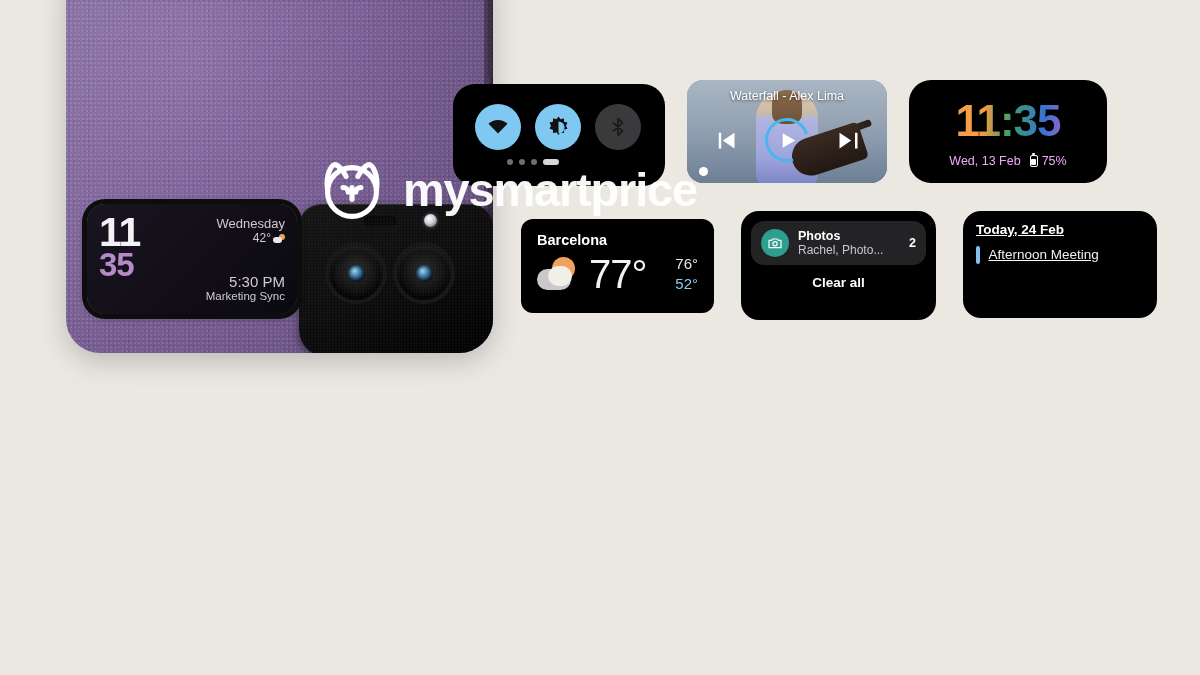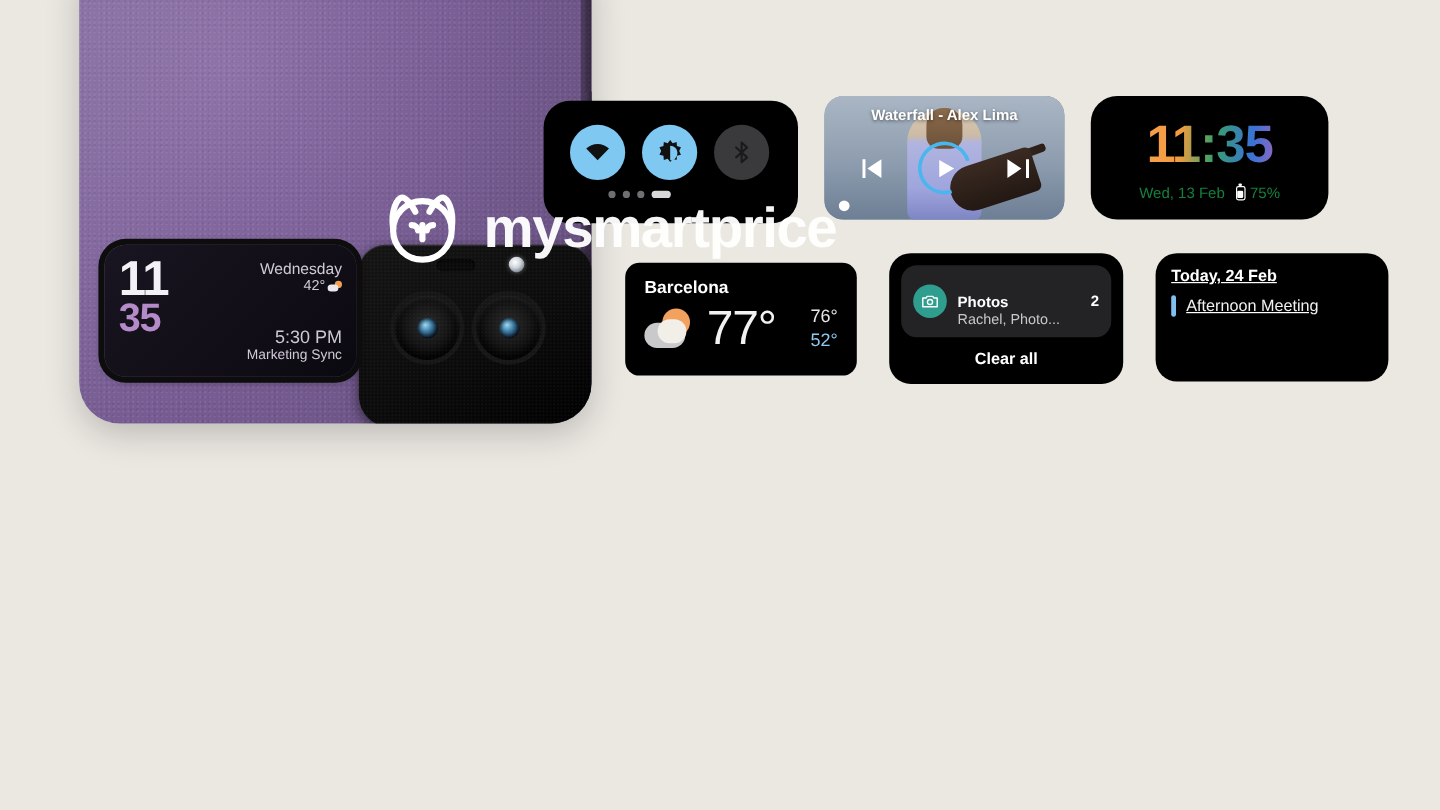--- a/index.html
+++ b/index.html
@@ -112,21 +112,21 @@
   .qs-row { display:flex; gap: 14px; padding: 20px 0 0 22px; }
   .qs-toggle { width: 46px; height: 46px; border-radius: 50%; display:flex; align-items:center; justify-content:center; }
   .qs-on { background: #7fc8f2; }
   .qs-off { background: #3a3a3c; }
   .qs-dots { display:flex; gap:6px; align-items:center; padding: 9px 0 0 54px; }
   .qs-dots span { width:6px; height:6px; border-radius:3px; background:#6f6f73; }
   .qs-dots span.wide { width:16px; background:#d8d8dc; }
 
   
   .w-media { left: 687px; top: 80px; width: 200px; height: 103px; border-radius: 16px;
-    background: linear-gradient(160deg,#8e9bab 0%,#6c7b8e 35%,#53637a 100%); font-weight: bold; }
+    background: linear-gradient(160deg,#8e9bab 0%,#6c7b8e 35%,#53637a 100%); }
   .media-photo { position:absolute; inset:0; overflow:hidden; }
   .mp-sky { position:absolute; inset:0; background: linear-gradient(180deg,#aab6c4 0%,#8d9cae 55%,#6d7f95 100%); }
   .mp-person { position:absolute; left:50%; top:12px; transform:translateX(-50%); width:62px; height:92px;
     background: linear-gradient(180deg,#d9c9b4 0%,#cdbba4 22%,#b0b4e0 30%,#9fa6dd 70%,#7d84c4 100%); border-radius:26px 26px 8px 8px; }
   .mp-hair { position:absolute; left:50%; top:10px; transform:translateX(-50%); width:30px; height:34px;
     background: linear-gradient(180deg,#8a6b4c,#6d5238); border-radius:14px 14px 10px 10px; }
   .mp-guitar { position:absolute; left:52%; top:52px; width:74px; height:38px; transform: rotate(-18deg);
     background: linear-gradient(180deg,#3a2a22,#231813); border-radius:22px 6px 6px 22px; }
   .mp-neck { position:absolute; left:60%; top:50px; width:66px; height:7px; transform: rotate(-20deg);
     background: linear-gradient(90deg,#4a3528,#2c1f18); border-radius:3px; }
@@ -136,21 +136,21 @@
   .ring { position:relative; width:44px; height:44px; display:flex; align-items:center; justify-content:center; }
   .ring::before{ content:""; position:absolute; inset:0; border-radius:50%;
     border:3px solid #49b6ef; border-right-color: transparent; border-top-color:#49b6ef; transform: rotate(28deg); }
   .media-dot { position:absolute; left:12px; bottom:7px; width:9px; height:9px; border-radius:50%; background:#fff; }
 
   
   .w-clock { left: 909px; top: 80px; width: 198px; height: 103px; border-radius: 22px; }
   .clock-time { text-align:center; padding-top: 16px; font-size: 44px; font-weight: 700; letter-spacing: -1px;
     background: linear-gradient(95deg,#f2886f 0%,#f4a14f 22%,#f59b3f 38%,#37a06a 52%,#3a72d6 68%,#e95ca6 88%,#f06292 100%);
     -webkit-background-clip: text; background-clip: text; color: transparent; }
-  .clock-sub { text-align:left; margin-top: 8px; font-size: 12.5px; color:#15803d; display:flex; gap:9px; justify-content:center; align-items:center;}
+  .clock-sub { text-align:left; margin-top: 8px; font-size: 12.5px; color:#f0abfc; display:flex; gap:9px; justify-content:center; align-items:center;}
   .batt { display:inline-flex; align-items:center; gap:4px; }
   .batt-ico { width:8px; height:12px; border:1.4px solid #fff; border-radius:2px; position:relative; }
   .batt-ico::before{content:"";position:absolute;left:1.8px;top:-3px;width:3px;height:2px;background:#fff;border-radius:1px;}
   .batt-ico::after{content:"";position:absolute;left:0.8px;bottom:0.8px;right:0.8px;height:62%;background:#fff;border-radius:1px;}
 
   
   .w-weather { left: 521px; top: 219px; width: 193px; height: 94px; border-radius: 12px; padding: 13px 16px; }
   .wx-city { font-size: 14.5px; font-weight: 700; color:#fff; }
   .wx-row { display:flex; align-items:center; margin-top: 6px; }
   .wx-icon { width: 46px; height: 36px; position: relative; flex: none; }
@@ -159,21 +159,21 @@
   .wx-cloud-b { position:absolute; left:11px; bottom:6px; width:24px; height:20px; border-radius:11px; background:#f2efe9; }
   .wx-temp { font-size: 40px; font-weight: 400; color: #f2f2f2; line-height: 1; margin-left: 6px; letter-spacing:-1px; }
   .wx-hl { margin-left:auto; text-align:right; line-height:1.35; }
   .wx-hi { font-size: 15px; color: #e8e8e8; }
   .wx-lo { font-size: 15px; color: #8ec9ef; }
 
   
   .w-notif { left: 741px; top: 211px; width: 195px; height: 109px; border-radius: 18px; padding: 10px; }
   .notif-card { background:#232326; border-radius: 13px; padding: 8px 10px; display:flex; align-items:center; gap:9px; }
   .notif-ico { width: 28px; height: 28px; border-radius:50%; background:#2f9e8f; display:flex; align-items:center; justify-content:center; flex:none; }
-  .notif-txt { flex:1; min-width:0;margin-top:16px; }
+  .notif-txt { flex:1; min-width:0; }
   .notif-app { font-size: 12.5px; font-weight: 700; color:#fff; }
   .notif-sub { font-size: 12px; color: #c7c7cc; white-space: nowrap; overflow:hidden; text-overflow: ellipsis; }
   .notif-count { font-size: 12.5px; font-weight: 700; color:#fff; }
   .clear-all { text-align:center; margin-top: 10px; font-size: 13.5px; font-weight: 700; color:#fff; }
 
   
   .w-cal { left: 963px; top: 211px; width: 194px; height: 107px; border-radius: 18px; padding: 11px 13px; text-decoration: underline; }
   .cal-head { font-size: 13.5px; font-weight: 700; color:#fff; }
   .cal-ev { display:flex; gap:9px; margin-top: 9px; }
   .cal-bar { width: 3.5px; border-radius: 2px; background:#7fc0f0; flex:none; }

